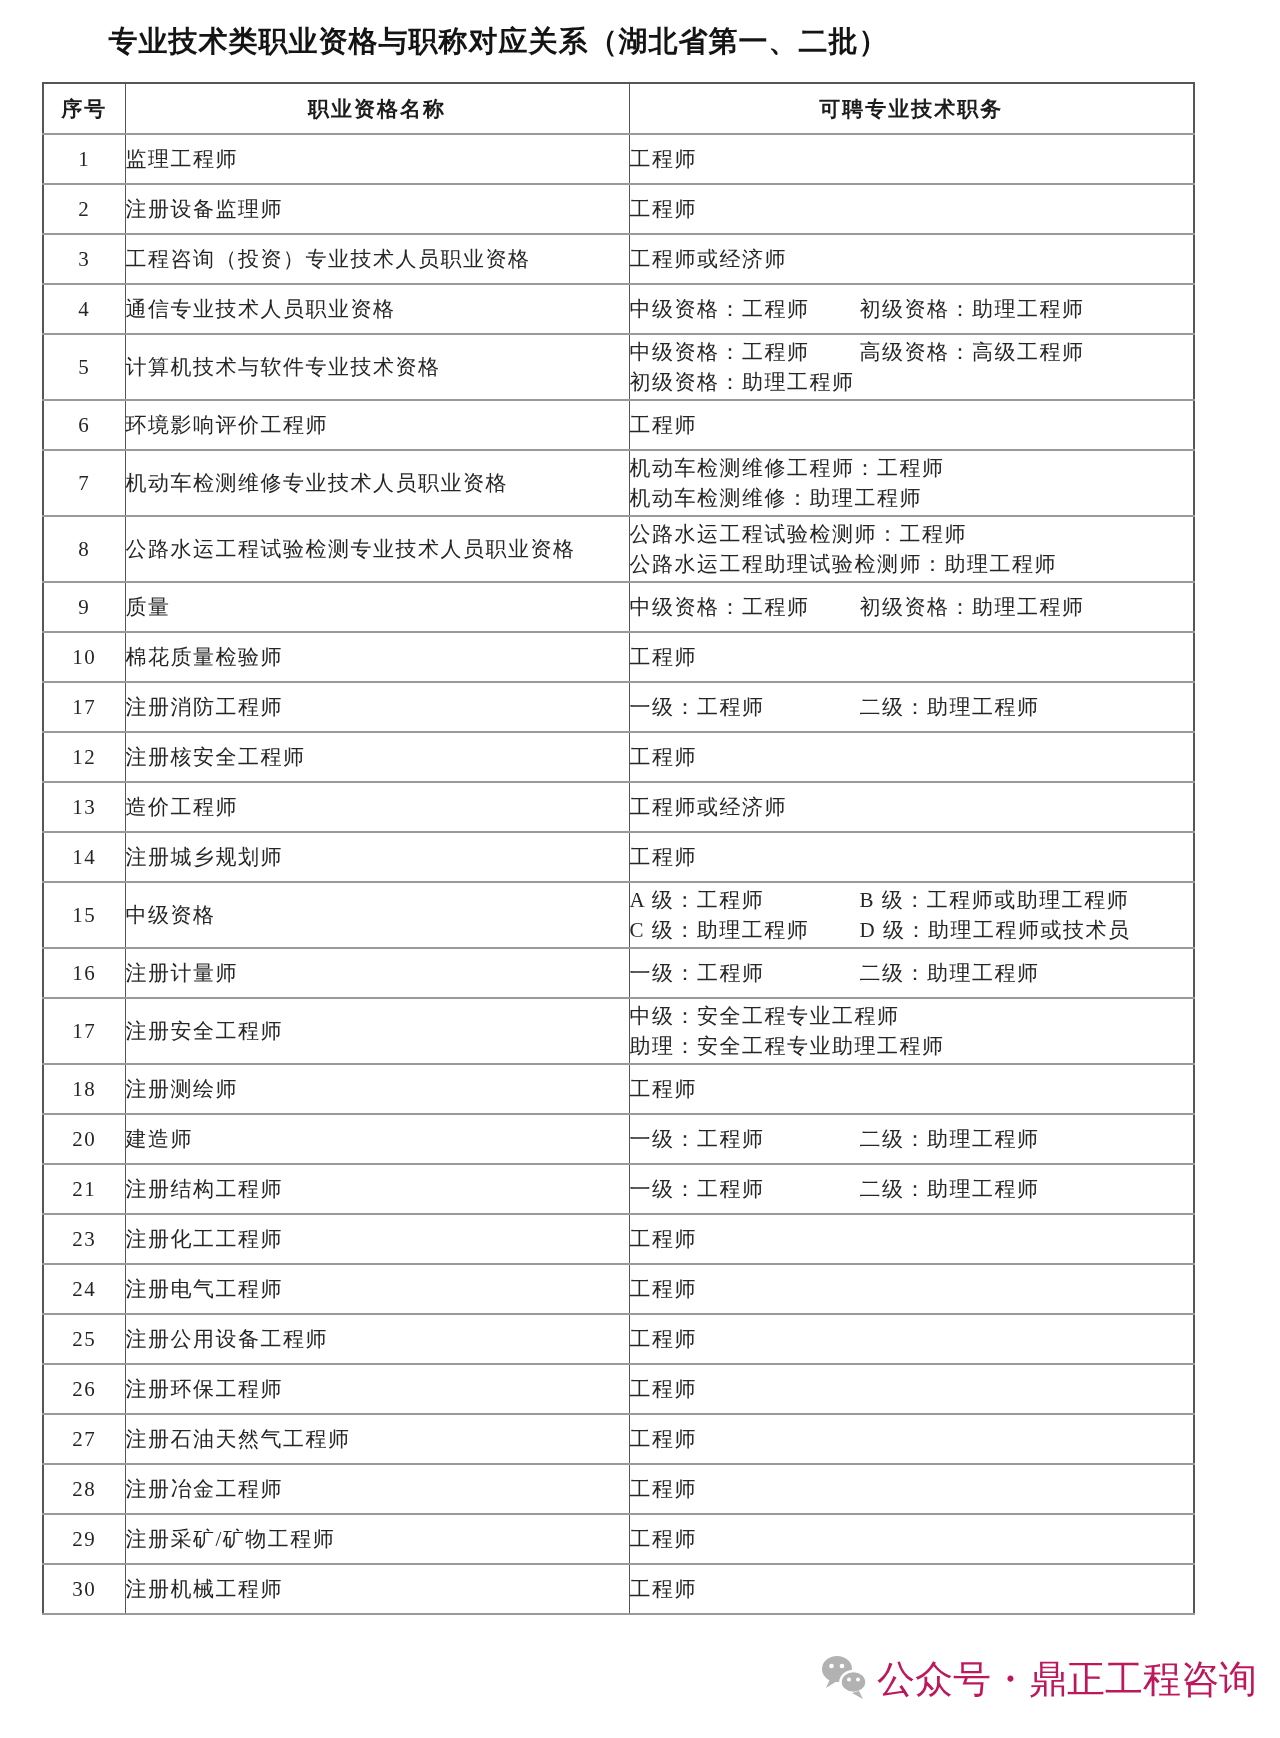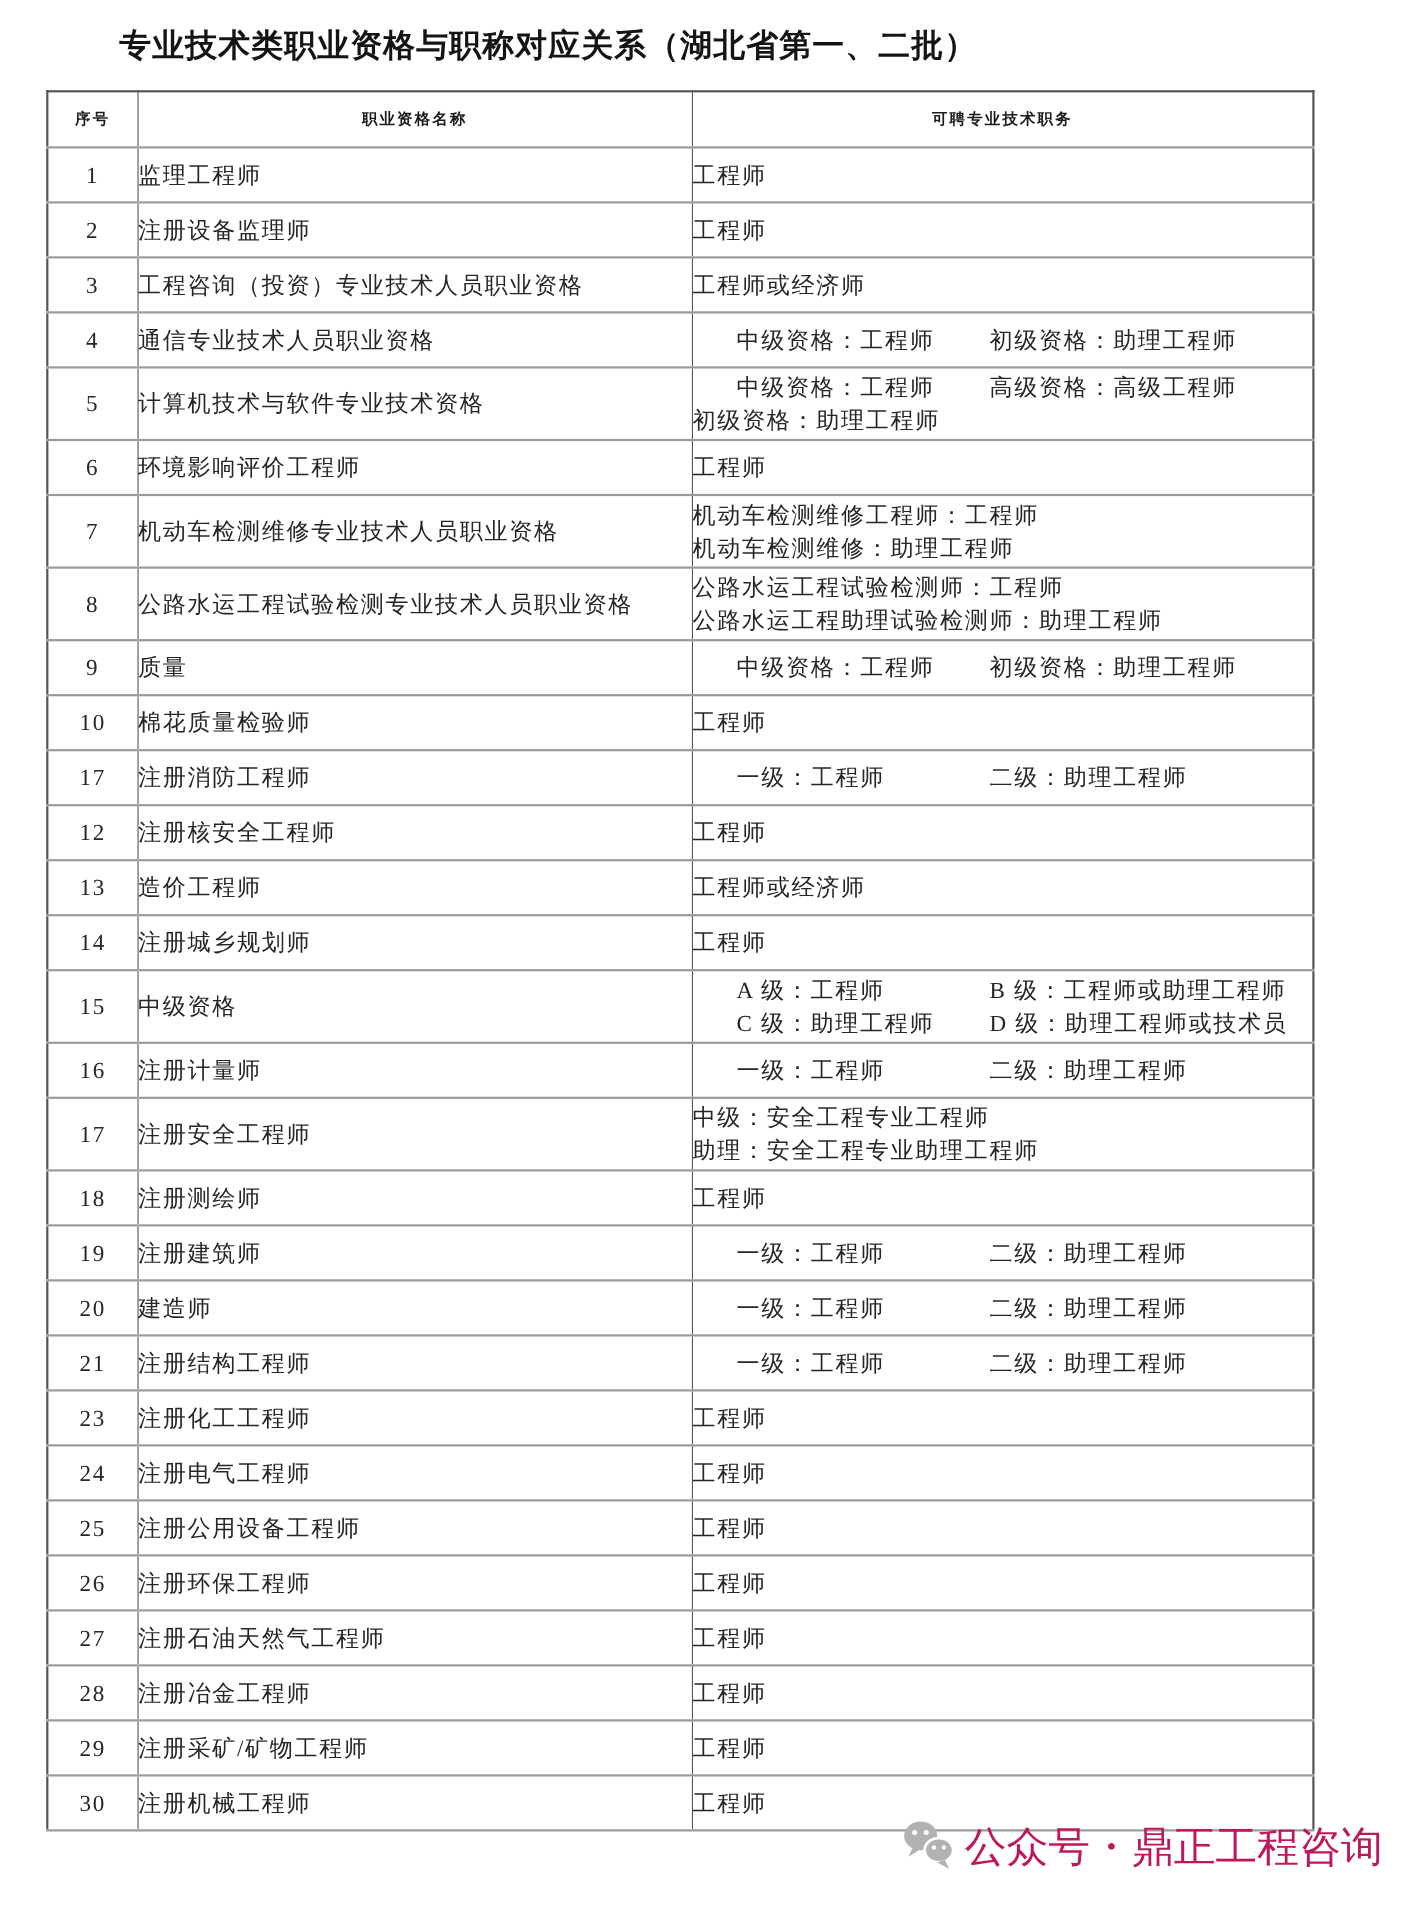--- a/index.html
+++ b/index.html
@@ -36,21 +36,21 @@
   .qual th, .qual td {
     border-left: 1px solid #565656;
     border-right: 1px solid #565656;
     border-bottom: 2px solid #9a9a9a;
     box-sizing: content-box;
   }
   .qual th {
     height: 47px;
     vertical-align: middle;
     text-align: center;
-    font-size: 14px;
+    font-size: 21px;
     letter-spacing: 2px;
     font-weight: bold;
     color: #1c1c1c;
     background: #ffffff;
   }
   .qual td {
     height: 44px;
     vertical-align: middle;
     padding: 2px 0;
     font-size: 21px;
@@ -59,21 +59,21 @@
     background: #ffffff;
   }
   .c-no {
     text-align: center;
     font-size: 22px;
     letter-spacing: 0;
   }
   .c-name { padding-left: 15px; padding-right: 8px; }
   .c-pos  { padding-left: 17px; padding-right: 6px; border-radius: 17px; }
   .line { display: flex; line-height: 30px; white-space: nowrap; }
-  .seg-lead { min-width: 230px; margin-left: 40px; }
+  .seg-lead { min-width: 230px; }
   .watermark {
     position: absolute;
     left: 818px;
     top: 1653px;
     display: flex;
     align-items: center;
     gap: 7px;
     z-index: 5;
     pointer-events: none;
   }
@@ -283,30 +283,20 @@
         <tr>
     <td class="c-no">18</td>
     <td class="c-name">注册测绘师</td>
     <td class="c-pos">
             <div class="line">
               <span class="seg">工程师</span>
             </div>
           </td>
   </tr>
         <tr>
-    <td class="c-no">19</td>
-    <td class="c-name">注册建筑师</td>
-    <td class="c-pos">
-            <div class="line">
-              <span class="seg seg-lead">一级：工程师</span>
-              <span class="seg">二级：助理工程师</span>
-            </div>
-          </td>
-  </tr>
-        <tr>
     <td class="c-no">20</td>
     <td class="c-name">建造师</td>
     <td class="c-pos">
             <div class="line">
               <span class="seg seg-lead">一级：工程师</span>
               <span class="seg">二级：助理工程师</span>
             </div>
           </td>
   </tr>
         <tr>

